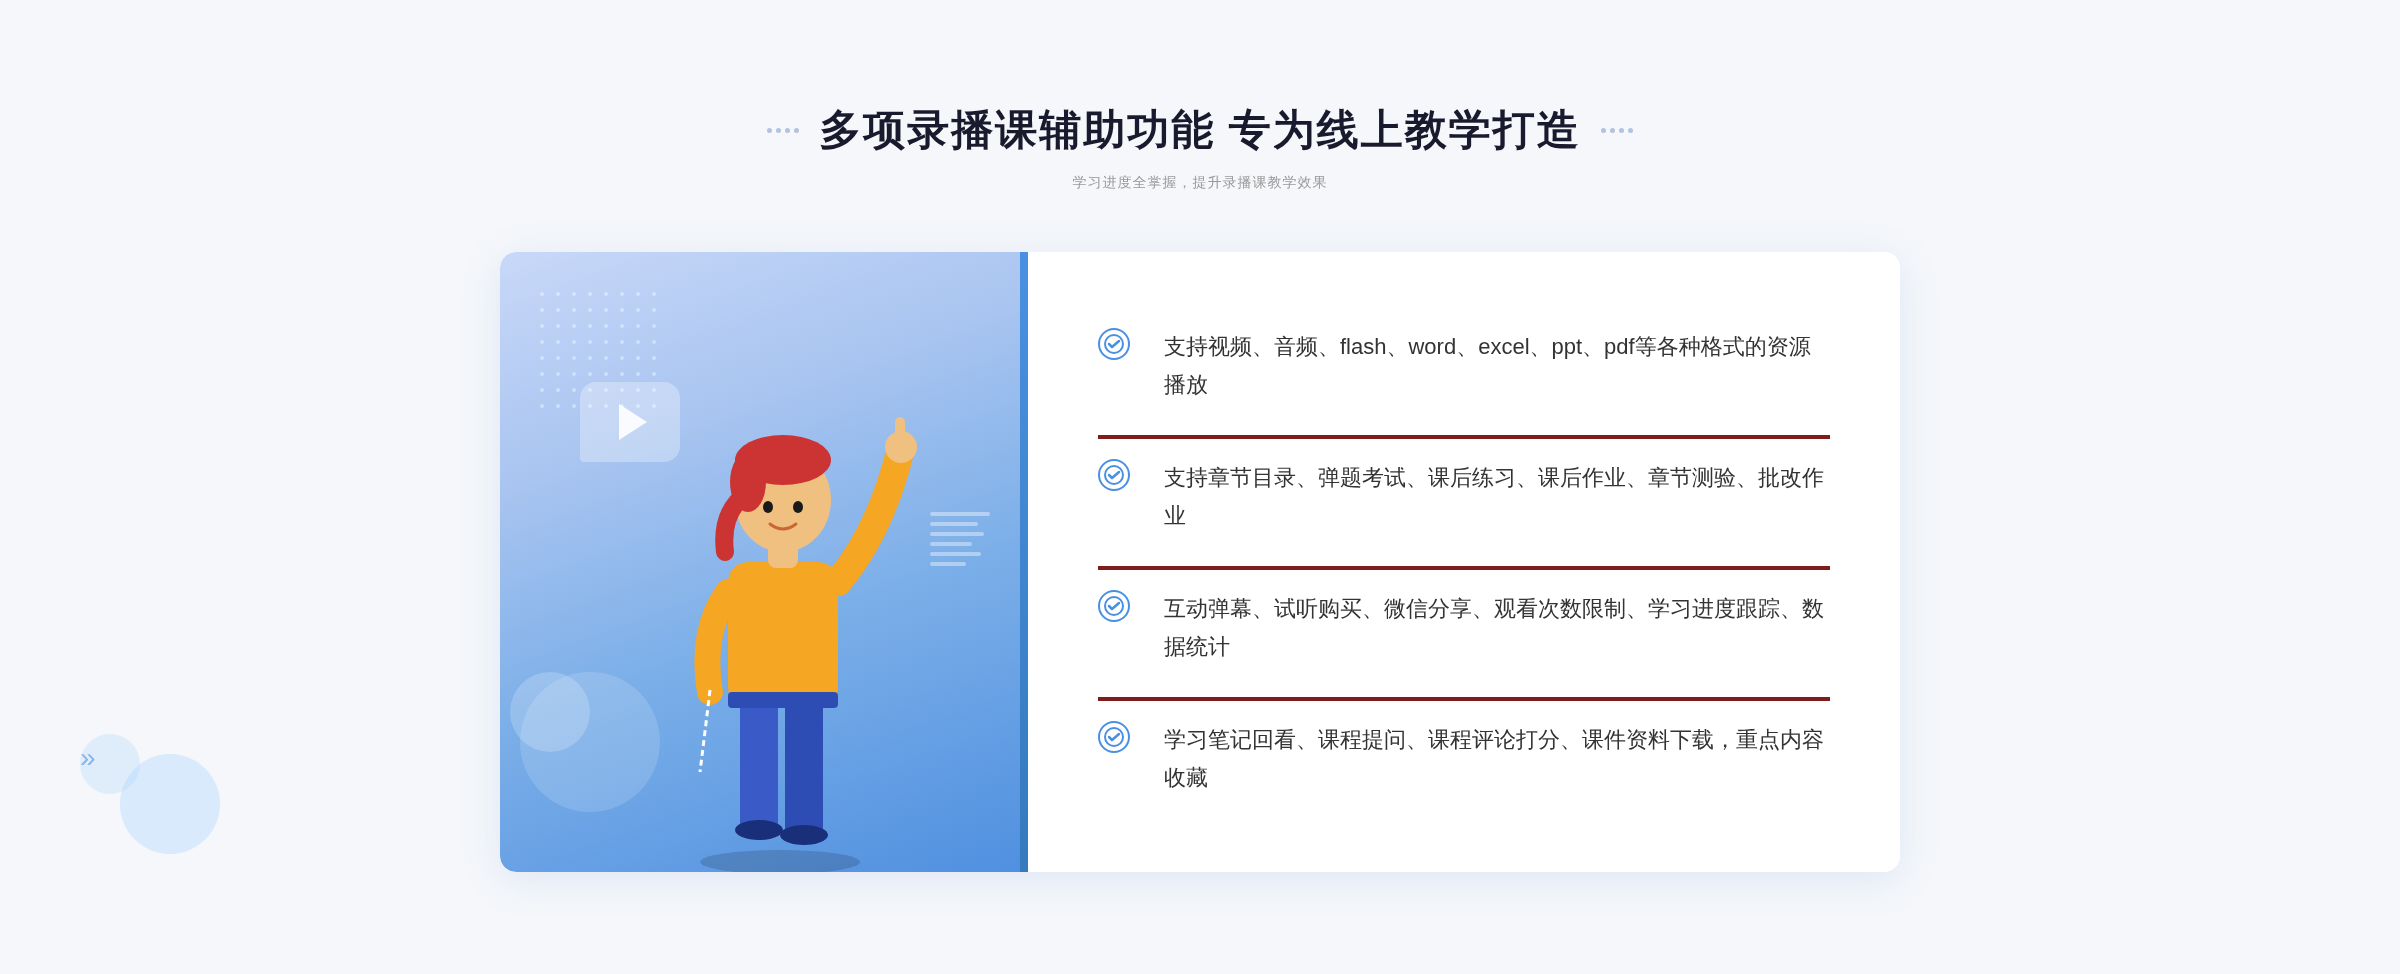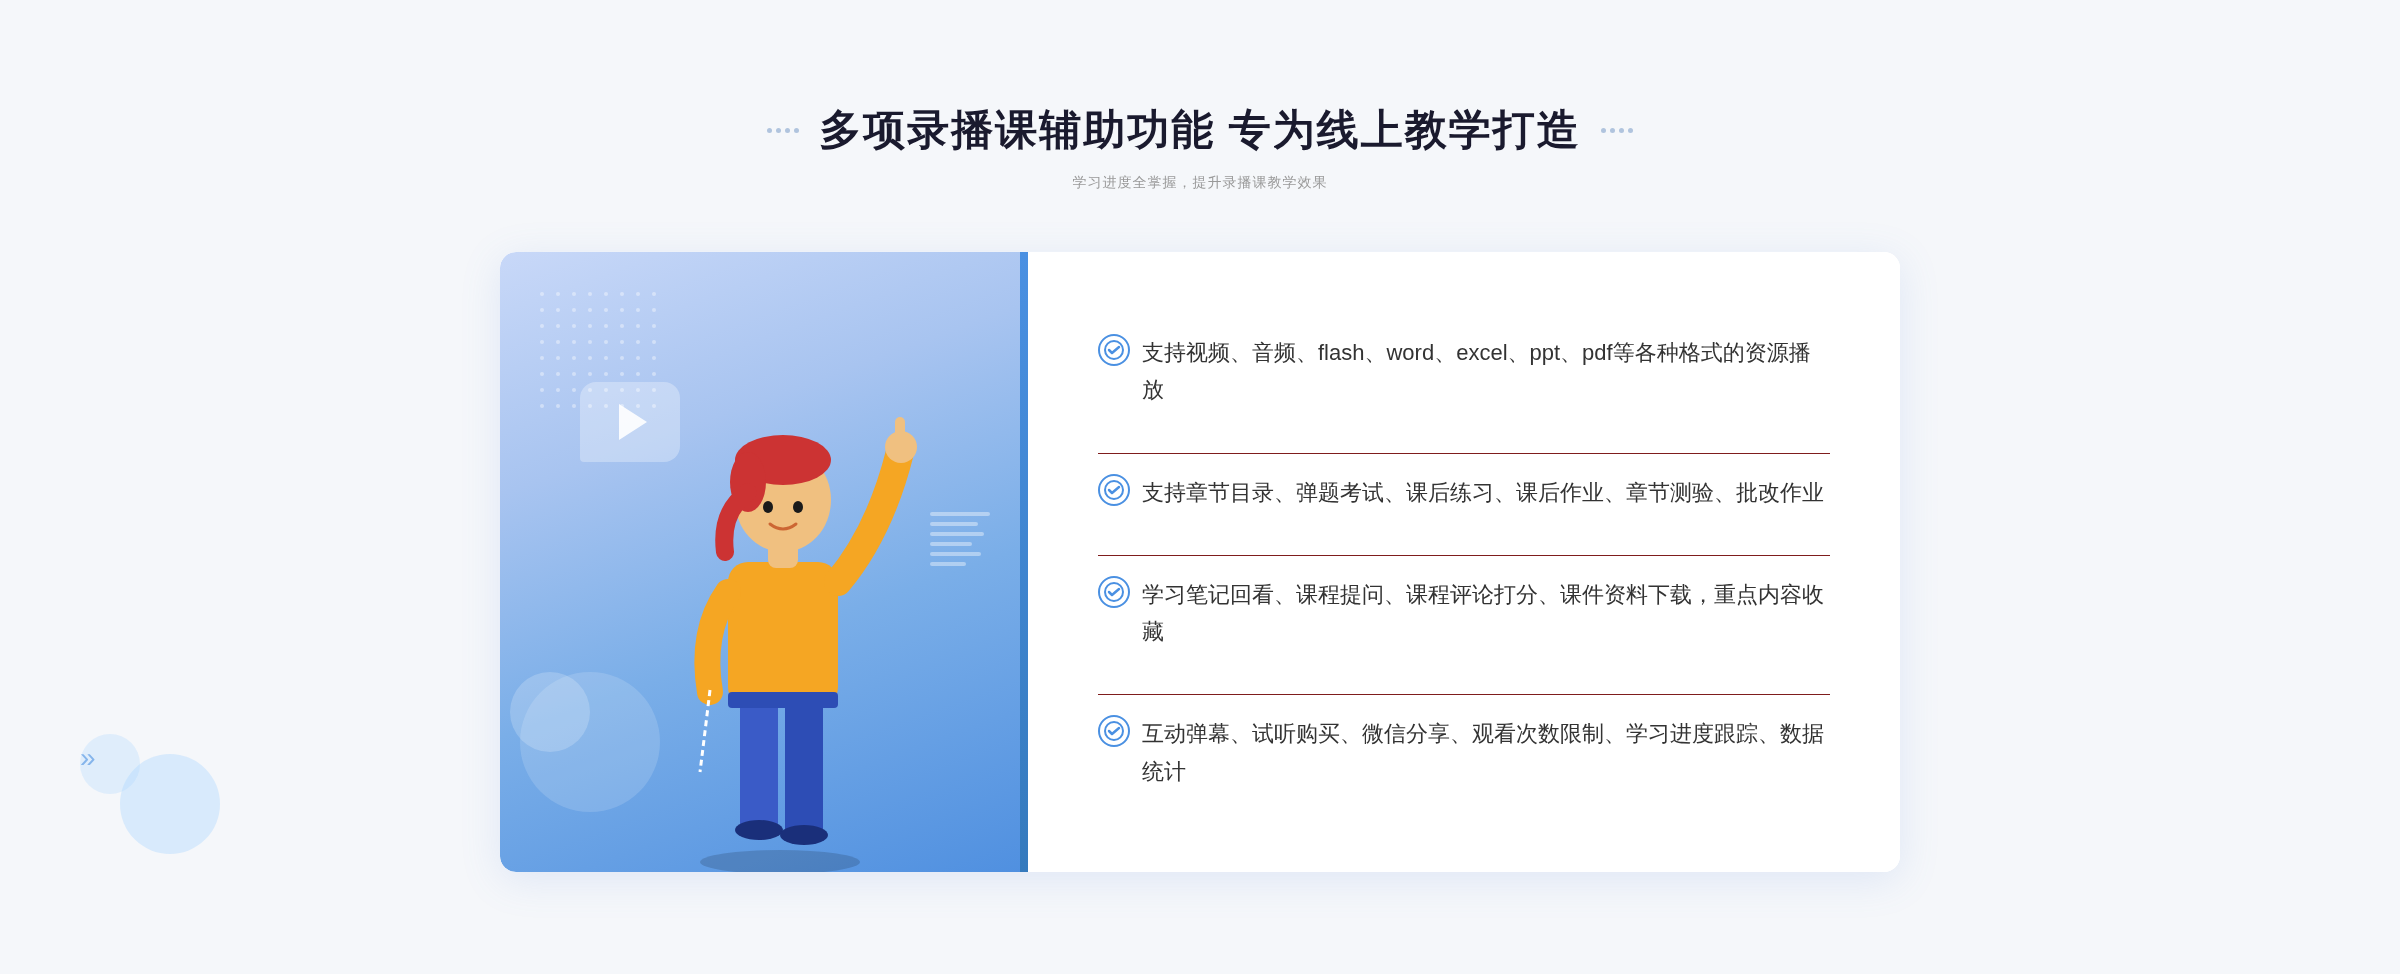--- a/index.html
+++ b/index.html
@@ -186,26 +186,26 @@
       padding: 50px 70px;
       display: flex;
       flex-direction: column;
       justify-content: space-around;
       background: white;
     }
 
     .feature-item {
       display: flex;
       align-items: flex-start;
-      gap: 12px;
+      gap: 34px;
       padding: 20px 0;
     }
 
     .feature-item + .feature-item {
-      border-top: 1px solid #7f1d1d;
+      border-top: 4px solid #7f1d1d;
     }
 
     .check-circle {
       width: 32px;
       height: 32px;
       border-radius: 50%;
       border: 2px solid #4a90e2;
       display: flex;
       align-items: center;
       justify-content: center;
@@ -437,29 +437,29 @@
         <span class="feature-text">支持章节目录、弹题考试、课后练习、课后作业、章节测验、批改作业</span>
       </div>
 
       <div class="feature-item">
         <div class="check-circle">
           <svg width="20" height="20" viewBox="0 0 20 20">
             <circle cx="10" cy="10" r="9" fill="none" stroke="#4a90e2" stroke-width="2"></circle>
             <polyline points="5,10 8,13 15,7" fill="none" stroke="#4a90e2" stroke-width="2.5" stroke-linecap="round" stroke-linejoin="round"></polyline>
           </svg>
         </div>
-        <span class="feature-text">学习笔记回看、课程提问、课程评论打分、课件资料下载，重点内容收藏</span>
+        <span class="feature-text">互动弹幕、试听购买、微信分享、观看次数限制、学习进度跟踪、数据统计</span>
       </div>
 
       <div class="feature-item">
         <div class="check-circle">
           <svg width="20" height="20" viewBox="0 0 20 20">
             <circle cx="10" cy="10" r="9" fill="none" stroke="#4a90e2" stroke-width="2"></circle>
             <polyline points="5,10 8,13 15,7" fill="none" stroke="#4a90e2" stroke-width="2.5" stroke-linecap="round" stroke-linejoin="round"></polyline>
           </svg>
         </div>
-        <span class="feature-text">互动弹幕、试听购买、微信分享、观看次数限制、学习进度跟踪、数据统计</span>
+        <span class="feature-text">学习笔记回看、课程提问、课程评论打分、课件资料下载，重点内容收藏</span>
       </div>
 
     </div>
   </div>
 
 </div>
 
 </body></html>

